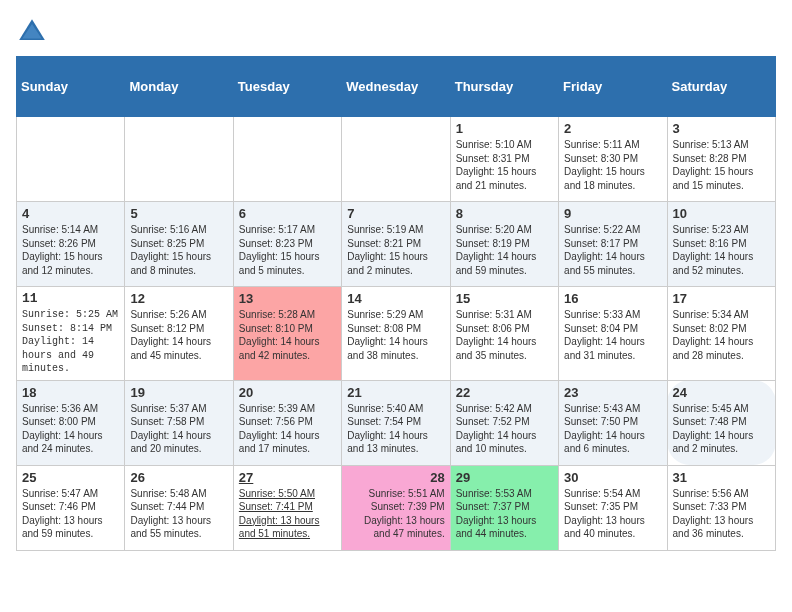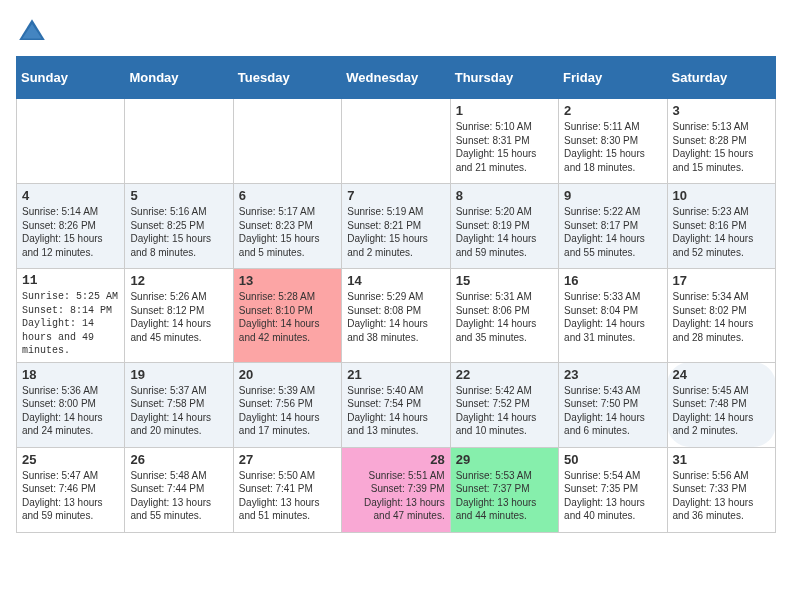--- a/index.html
+++ b/index.html
@@ -55,21 +55,21 @@
     .calendar {
       width: 100%;
       border-collapse: collapse;
       border: 1px solid #ccc;
     }
     .calendar th {
       background: #2d6fad;
       color: #fff;
       font-size: 13px;
       font-weight: bold;
-      padding: 13px 4px;
+      padding: 22px 4px;
       text-align: left;
       border: 1px solid #2d6fad;
     }
     .calendar td {
       border: 1px solid #ccc;
       vertical-align: top;
       padding: 4px 5px;
       font-size: 10.5px;
       color: #333;
       width: calc(100% / 7);
@@ -245,34 +245,34 @@
       </tr>
       <tr>
         <td style="background-color: rgb(255, 255, 255); border-radius: 25px;">
           <span class="day-num">25</span>
           <div class="day-info">Sunrise: 5:47 AM<br>Sunset: 7:46 PM<br>Daylight: 13 hours and 59 minutes.</div>
         </td>
         <td style="background-color: rgb(255, 255, 255); margin-left: 8px;">
           <span class="day-num">26</span>
           <div class="day-info">Sunrise: 5:48 AM<br>Sunset: 7:44 PM<br>Daylight: 13 hours and 55 minutes.</div>
         </td>
-        <td style="background-color: rgb(255, 255, 255);">
+        <td style="background-color: rgb(255, 255, 255); text-decoration: underline;">
           <span class="day-num">27</span>
           <div class="day-info">Sunrise: 5:50 AM<br>Sunset: 7:41 PM<br>Daylight: 13 hours and 51 minutes.</div>
         </td>
         <td style="background-color: #f9a8d4; text-align: right;">
           <span class="day-num">28</span>
           <div class="day-info">Sunrise: 5:51 AM<br>Sunset: 7:39 PM<br>Daylight: 13 hours and 47 minutes.</div>
         </td>
         <td style="background-color: #86efac;">
           <span class="day-num">29</span>
           <div class="day-info">Sunrise: 5:53 AM<br>Sunset: 7:37 PM<br>Daylight: 13 hours and 44 minutes.</div>
         </td>
         <td style="background-color: rgb(255, 255, 255);">
-          <span class="day-num">50</span>
+          <span class="day-num">30</span>
           <div class="day-info">Sunrise: 5:54 AM<br>Sunset: 7:35 PM<br>Daylight: 13 hours and 40 minutes.</div>
         </td>
         <td style="background-color: rgb(255, 255, 255);">
           <span class="day-num">31</span>
           <div class="day-info">Sunrise: 5:56 AM<br>Sunset: 7:33 PM<br>Daylight: 13 hours and 36 minutes.</div>
         </td>
       </tr>
     </tbody>
 </table>
 

